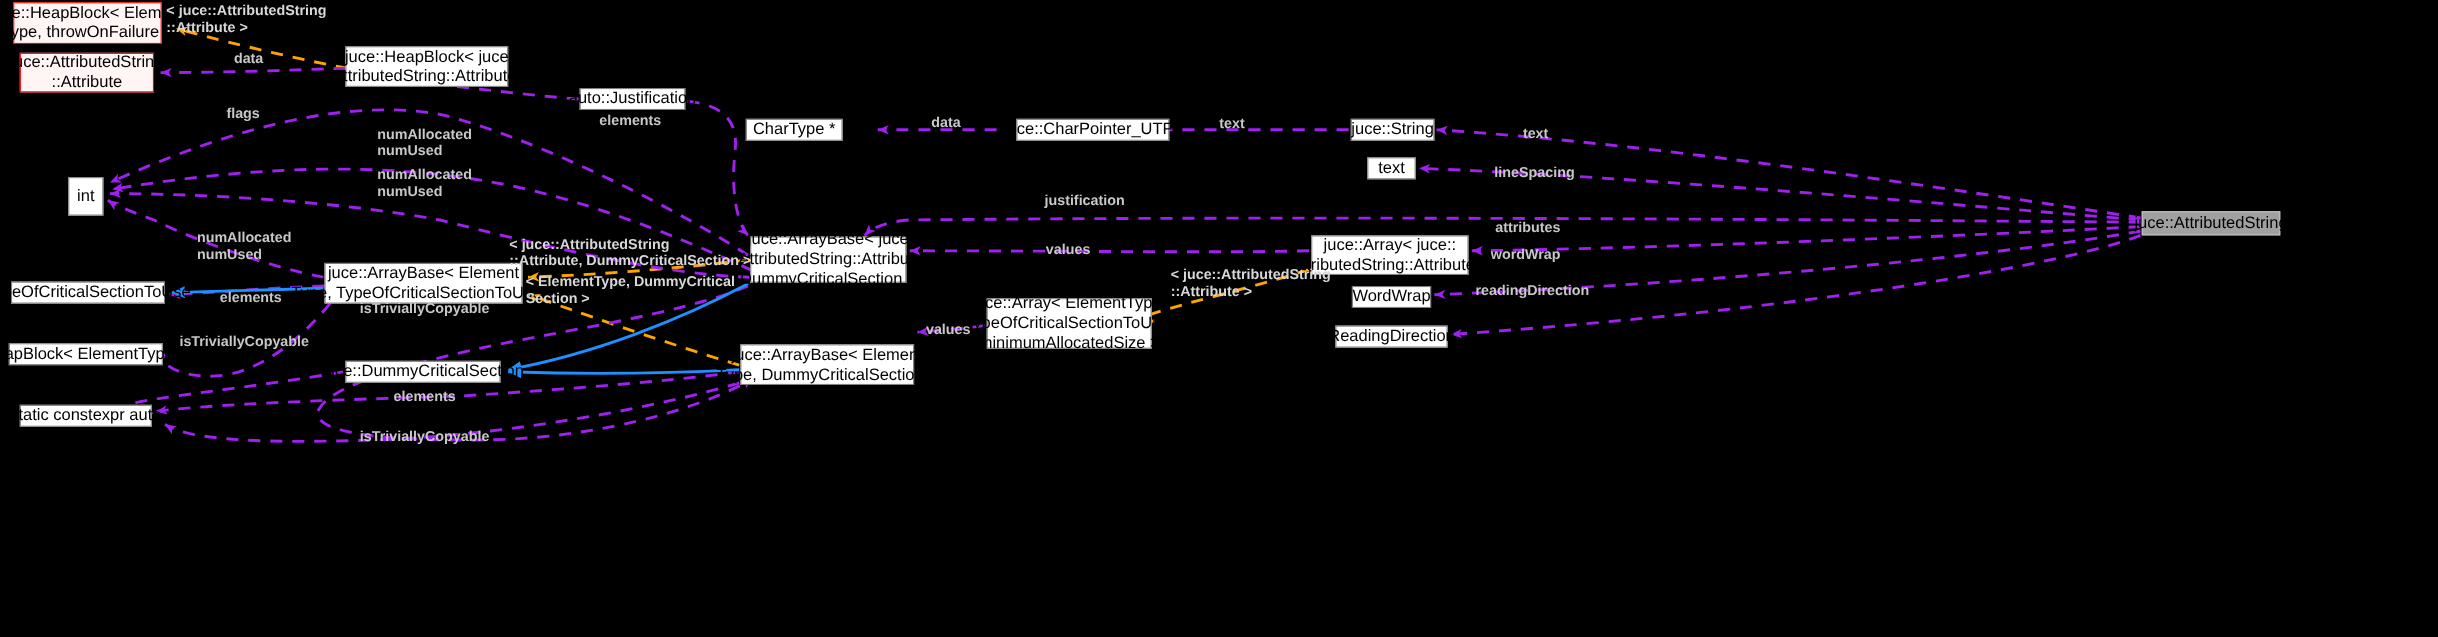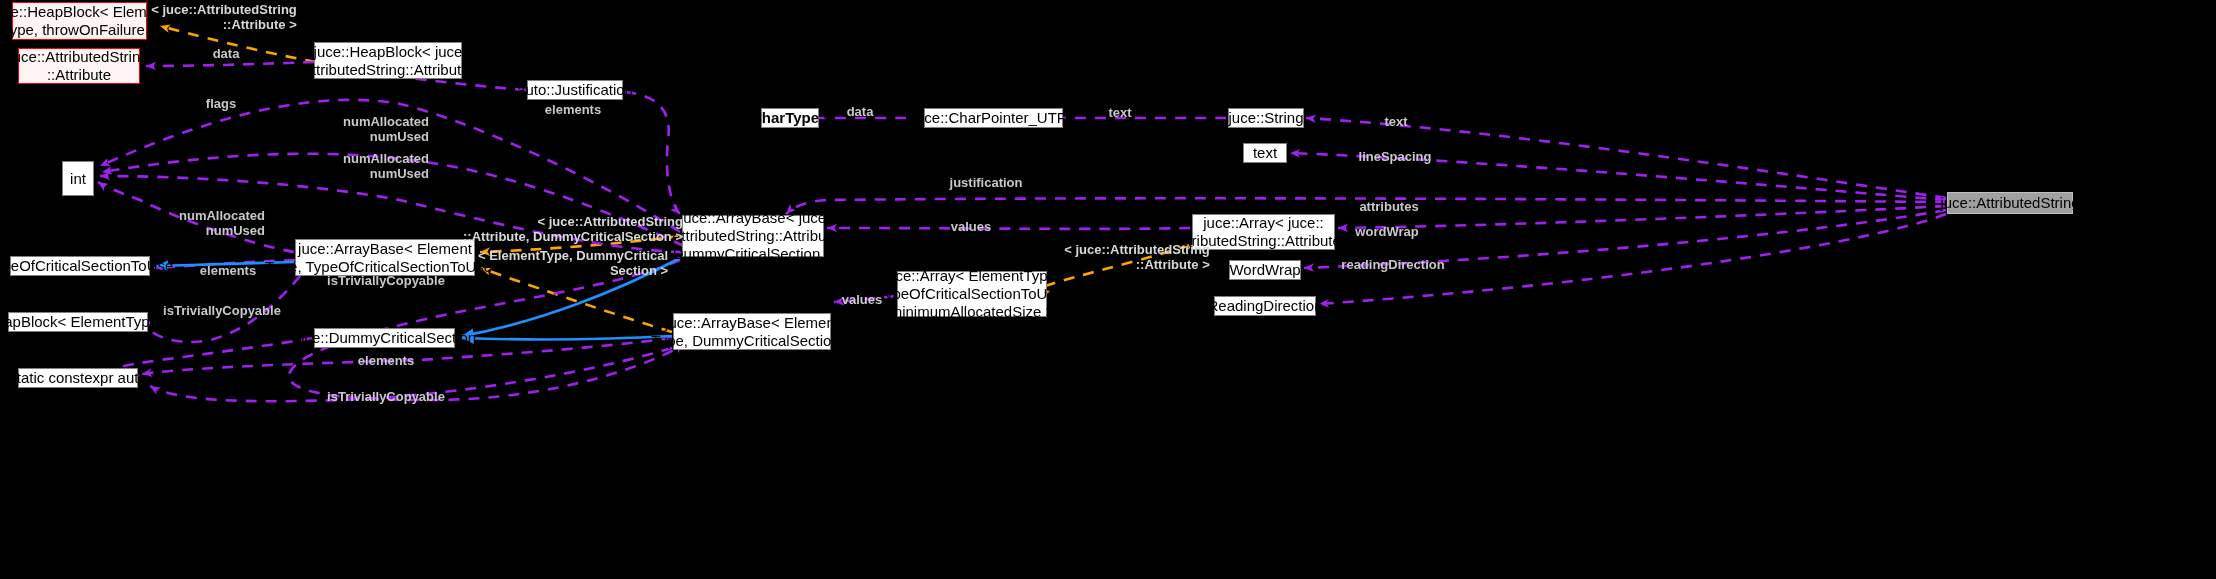--- a/index.html
+++ b/index.html
@@ -48,21 +48,21 @@
     border: 1px solid #ff0000;
     color: #000000;
   }
   .edge-label {
     position: absolute;
     color: #c8c8c8;
     font-size: 13px;
     font-weight: bold;
     line-height: 1.15;
     white-space: pre;
-    text-align: right;
+    text-align: left;
     transform: translate(-50%, -50%);
     pointer-events: none;
   }
   .edge-label.templ {
     color: #d8d8d8;
   }
 </style>
 </head>
 <body>
 
@@ -125,21 +125,21 @@
 Type, throwOnFailure &gt;</div>
 
   <div class="node pinkish" style="left:18px;top:48px;width:122px;height:36px;">juce::AttributedString
 ::Attribute</div>
 
   <div class="node" style="left:314px;top:42px;width:148px;height:37px;">juce::HeapBlock&lt; juce
 ::AttributedString::Attribute &gt;</div>
 
   <div class="node" style="left:527px;top:80px;width:96px;height:20px;">auto::Justification</div>
 
-  <div class="node" style="left:761px;top:108px;width:58px;height:20px;font-weight:bold;">CharType *</div>
+  <div class="node" style="left:678px;top:108px;width:88px;height:20px;">CharType *</div>
 
   <div class="node" style="left:924px;top:108px;width:139px;height:20px;">juce::CharPointer_UTF8</div>
 
   <div class="node" style="left:1228px;top:108px;width:76px;height:20px;">juce::String</div>
 
   <div class="node" style="left:1243px;top:143px;width:44px;height:20px;">text</div>
 
   <div class="node" style="left:62px;top:161px;width:32px;height:35px;">int</div>
 
   <div class="node highlight" style="left:1947px;top:192px;width:126px;height:22px;">juce::AttributedString</div>

